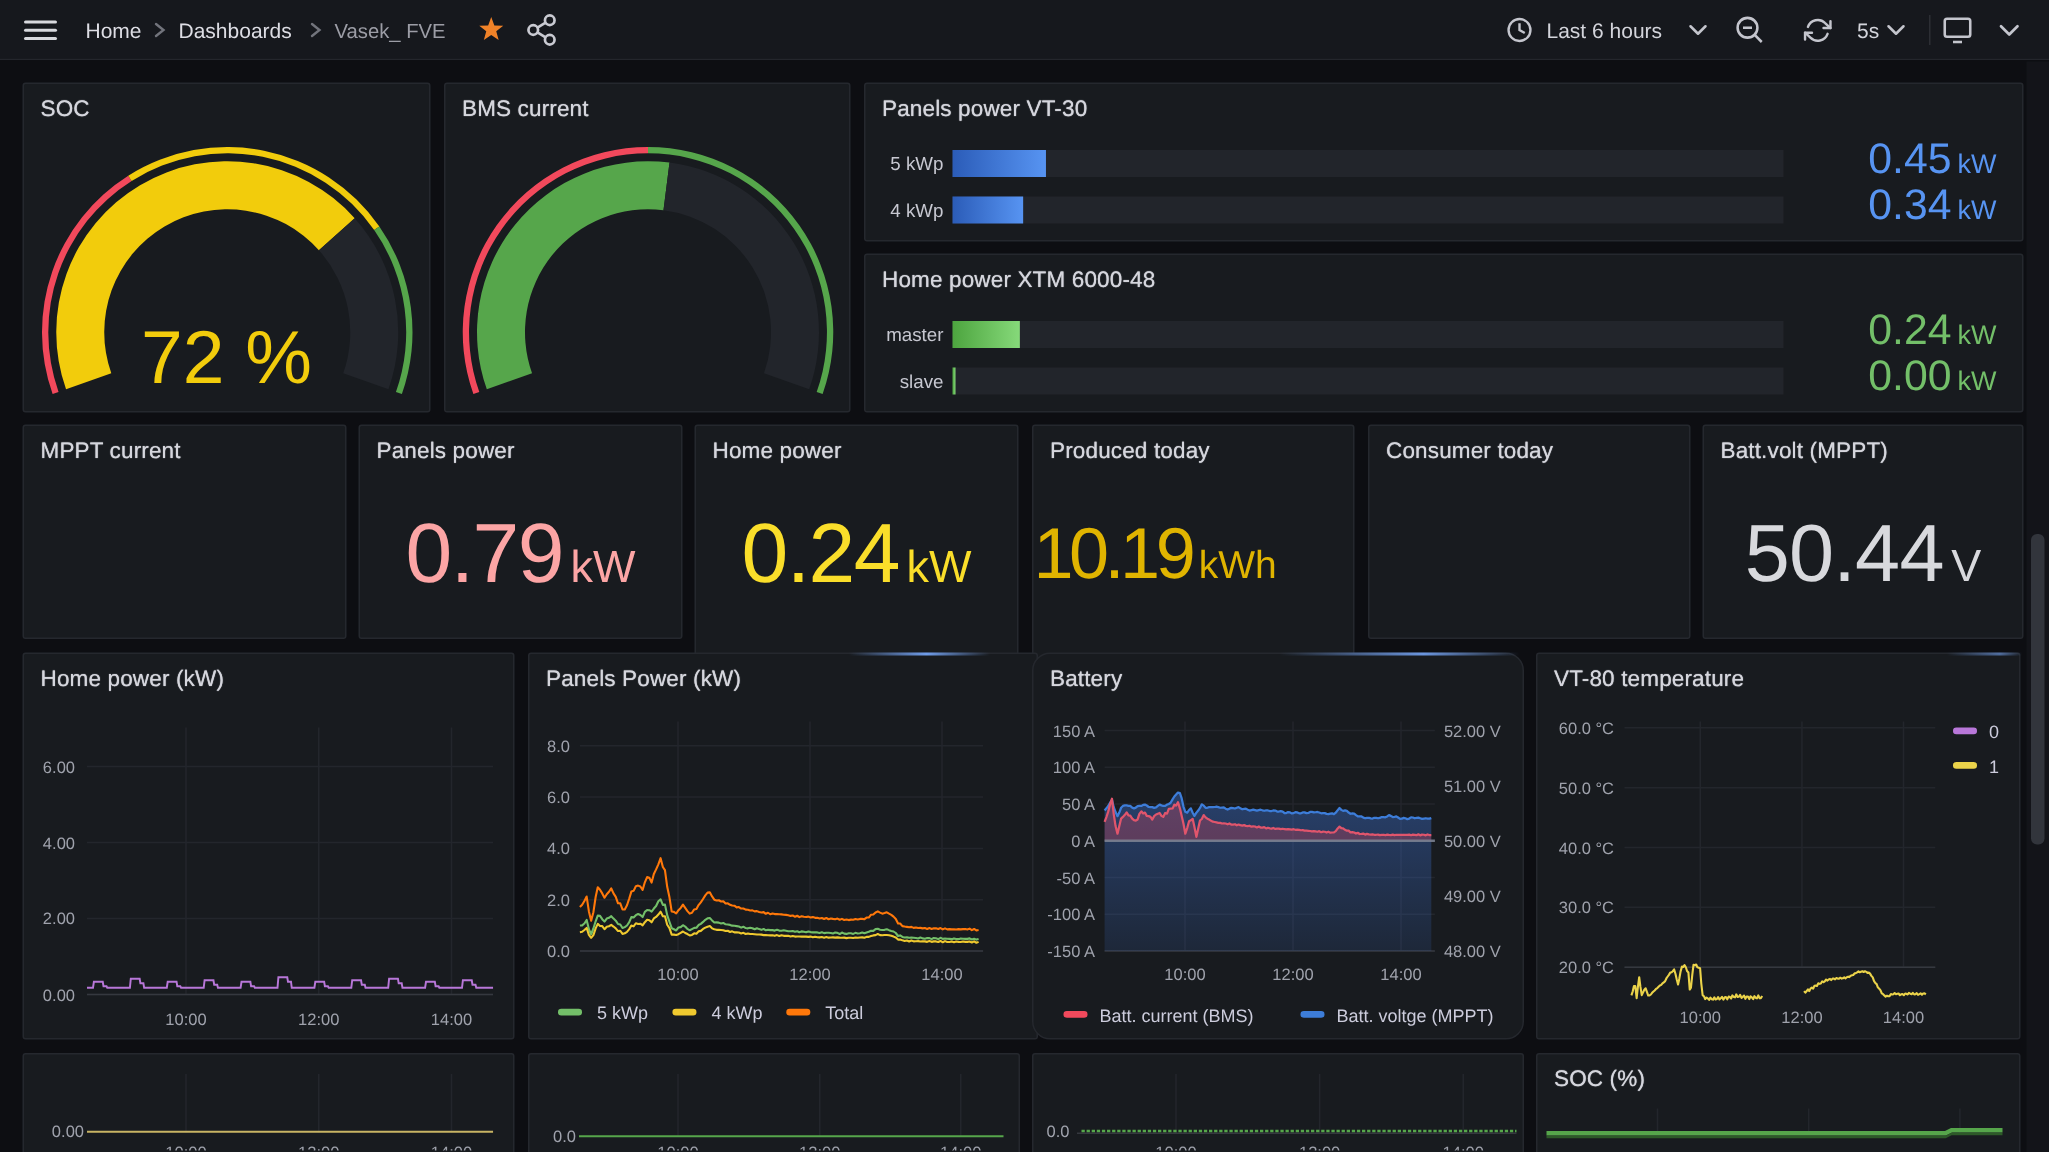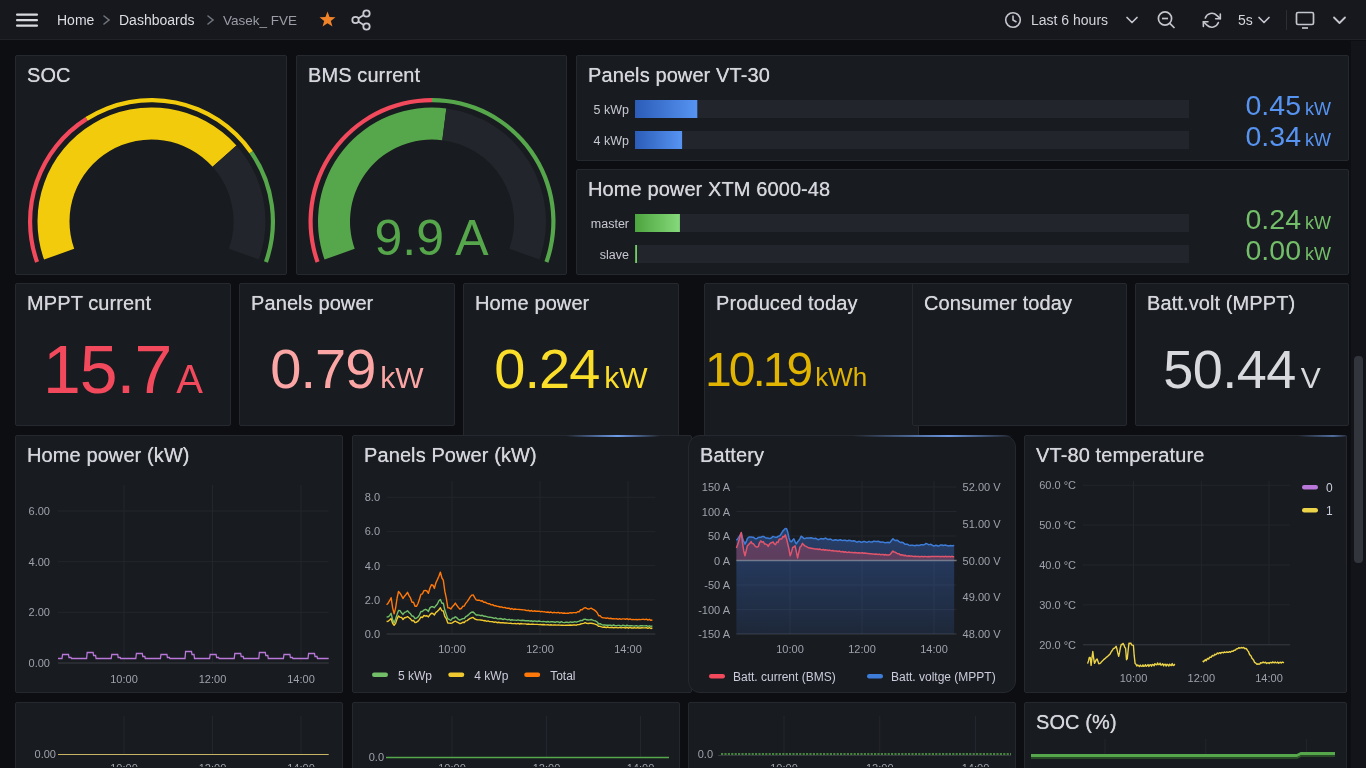--- a/index.html
+++ b/index.html
@@ -1,18 +1,18 @@
 <!DOCTYPE html>
 <html><head><meta charset="utf-8">
 <style>
   * { margin:0; padding:0; box-sizing:border-box; }
   html,body { width:1366px; height:768px; overflow:hidden; background:#0d0e12;
     font-family:"Liberation Sans", sans-serif; }
   .panel { position:absolute; background:#181b1f; border:1px solid #25282e; border-radius:2px; }
-  .pt { position:absolute; top:8px; left:11px; font-size:20px; font-weight:400;
+  .pt { position:absolute; top:8px; left:11px; font-size:15px; font-weight:400;
         color:#d5d6dd; letter-spacing:.1px; white-space:nowrap; text-shadow:0 0 0.7px currentColor; }
   .nav { position:absolute; top:0; left:0; }
   svg { position:absolute; top:0; left:0; }
   text { font-family:"Liberation Sans", sans-serif; }
 </style></head>
 <body>
 
 <svg class="nav" width="1366" height="40" viewBox="0 0 1366 40">
     <rect x="0" y="0" width="1366" height="40" fill="#16181d"></rect>
     <rect x="0" y="39.2" width="1366" height="0.8" fill="#24262c"></rect>
@@ -62,30 +62,30 @@
 <div style="position:absolute;left:1354px;top:356px;width:9px;height:207px;background:#32353c;border-radius:4px;"></div>
 <div class="panel" style="left:15px;top:55px;width:272px;height:220px;">
     <div class="pt">SOC</div>
 <svg width="270" height="218" viewBox="0 0 270 218">
       <path d="M 19.08 206.73 A 123.50 123.50 0 0 1 69.50 61.11 L 71.75 64.66 A 119.30 119.30 0 0 0 23.04 205.32 Z" fill="#F2495C"></path>
       <path d="M 69.50 61.11 A 123.50 123.50 0 0 1 236.90 95.00 L 233.45 97.39 A 119.30 119.30 0 0 0 71.75 64.66 Z" fill="#F2CC0C"></path>
       <path d="M 236.90 95.00 A 123.50 123.50 0 0 1 251.92 206.73 L 247.96 205.32 A 119.30 119.30 0 0 0 233.45 97.39 Z" fill="#56A64B"></path>
       <path d="M 28.04 203.55 A 114.00 114.00 0 0 1 220.46 89.49 L 196.61 110.82 A 82.00 82.00 0 0 0 58.20 192.87 Z" fill="#F2CC0C"></path>
       <path d="M 220.46 89.49 A 114.00 114.00 0 0 1 242.96 203.55 L 212.80 192.87 A 82.00 82.00 0 0 0 196.61 110.82 Z" fill="#22252b"></path>
     </svg>
+<div style="position:absolute;left:0;right:0;top:153px;text-align:center;font-size:50px;font-weight:500;color:#F2CC0C;">72 %</div>
 </div>
 <div class="panel" style="left:296px;top:55px;width:271px;height:220px;">
     <div class="pt">BMS current</div>
 <svg width="269" height="218" viewBox="0 0 269 218">
       <path d="M 18.58 206.73 A 123.50 123.50 0 0 1 135.00 42.00 L 135.00 46.20 A 119.30 119.30 0 0 0 22.54 205.32 Z" fill="#F2495C"></path>
       <path d="M 135.00 42.00 A 123.50 123.50 0 0 1 251.42 206.73 L 247.46 205.32 A 119.30 119.30 0 0 0 135.00 46.20 Z" fill="#56A64B"></path>
       <path d="M 27.54 203.55 A 114.00 114.00 0 0 1 149.34 52.41 L 145.32 84.15 A 82.00 82.00 0 0 0 57.70 192.87 Z" fill="#56A64B"></path>
       <path d="M 149.34 52.41 A 114.00 114.00 0 0 1 242.46 203.55 L 212.30 192.87 A 82.00 82.00 0 0 0 145.32 84.15 Z" fill="#22252b"></path>
     </svg>
-<div style="position:absolute;left:0;right:0;top:153px;text-align:center;font-size:50px;font-weight:500;color:#56A64B;">9.9 A</div>
 </div>
 <div class="panel" style="left:576px;top:55px;width:773px;height:106px;">
     <div class="pt">Panels power VT-30</div>
     <svg width="771" height="104" viewBox="0 0 771 104">
       <defs>
         <linearGradient id="gb" x1="0" y1="0" x2="1" y2="0">
           <stop offset="0" stop-color="#2b5cb8"></stop>
           <stop offset="1" stop-color="#5794F2"></stop>
         </linearGradient>
       </defs>
@@ -113,31 +113,30 @@
       <rect x="58" y="44" width="44.9" height="18" fill="url(#gg)"></rect>
       <text x="754" y="59" text-anchor="end" font-size="28.5" font-weight="500" fill="#73BF69">0.24<tspan font-size="18" dx="4">kW</tspan></text>
       <text x="52" y="88.5" font-size="12.5" fill="#c7c8d1" text-anchor="end">slave</text>
       <rect x="58" y="75" width="554" height="18" fill="#22252b"></rect>
       <rect x="58" y="75" width="2.0" height="18" fill="url(#gg)"></rect>
       <text x="754" y="90" text-anchor="end" font-size="28.5" font-weight="500" fill="#73BF69">0.00<tspan font-size="18" dx="4">kW</tspan></text>
     </svg>
   </div>
 <div class="panel" style="left:15px;top:283px;width:216px;height:143px;">
     <div class="pt">MPPT current</div>
-<div style="position:absolute;left:0;right:0;top:50.8px;text-align:center;color:#F2495C;font-weight:500;line-height:1;"><span style="font-size:68px;letter-spacing:-1px;">15.7</span><span style="font-size:40px;margin-left:5px;">A</span></div>
 </div>
 <div class="panel" style="left:239px;top:283px;width:216px;height:143px;">
     <div class="pt">Panels power</div>
 <div style="position:absolute;left:0;right:0;top:57.3px;text-align:center;color:#fca5a5;font-weight:500;line-height:1;"><span style="font-size:56px;letter-spacing:-1px;">0.79</span><span style="font-size:30px;margin-left:5px;">kW</span></div>
 </div>
 <div class="panel" style="left:463px;top:283px;width:216px;height:175px;">
     <div class="pt">Home power</div>
 <div style="position:absolute;left:0;right:0;top:57.3px;text-align:center;color:#FADE2A;font-weight:500;line-height:1;"><span style="font-size:56px;letter-spacing:-1px;">0.24</span><span style="font-size:30px;margin-left:5px;">kW</span></div>
 </div>
-<div class="panel" style="left:704px;top:283px;width:215px;height:161px;">
+<div class="panel" style="left:688px;top:283px;width:215px;height:161px;">
     <div class="pt">Produced today</div>
 <div style="position:absolute;left:0;right:0;top:61.6px;text-align:left;color:#E0B400;font-weight:500;line-height:1;"><span style="font-size:48px;letter-spacing:-3px;">10.19</span><span style="font-size:26px;margin-left:5px;">kWh</span></div>
 </div>
 <div class="panel" style="left:912px;top:283px;width:215px;height:143px;">
     <div class="pt">Consumer today</div>
 </div>
 <div class="panel" style="left:1135px;top:283px;width:214px;height:143px;">
     <div class="pt">Batt.volt (MPPT)</div>
 <div style="position:absolute;left:0;right:0;top:58.3px;text-align:center;color:#d8d9dd;font-weight:500;line-height:1;"><span style="font-size:54px;letter-spacing:-0.5px;">50.44</span><span style="font-size:30px;margin-left:5px;">V</span></div>
 </div>

